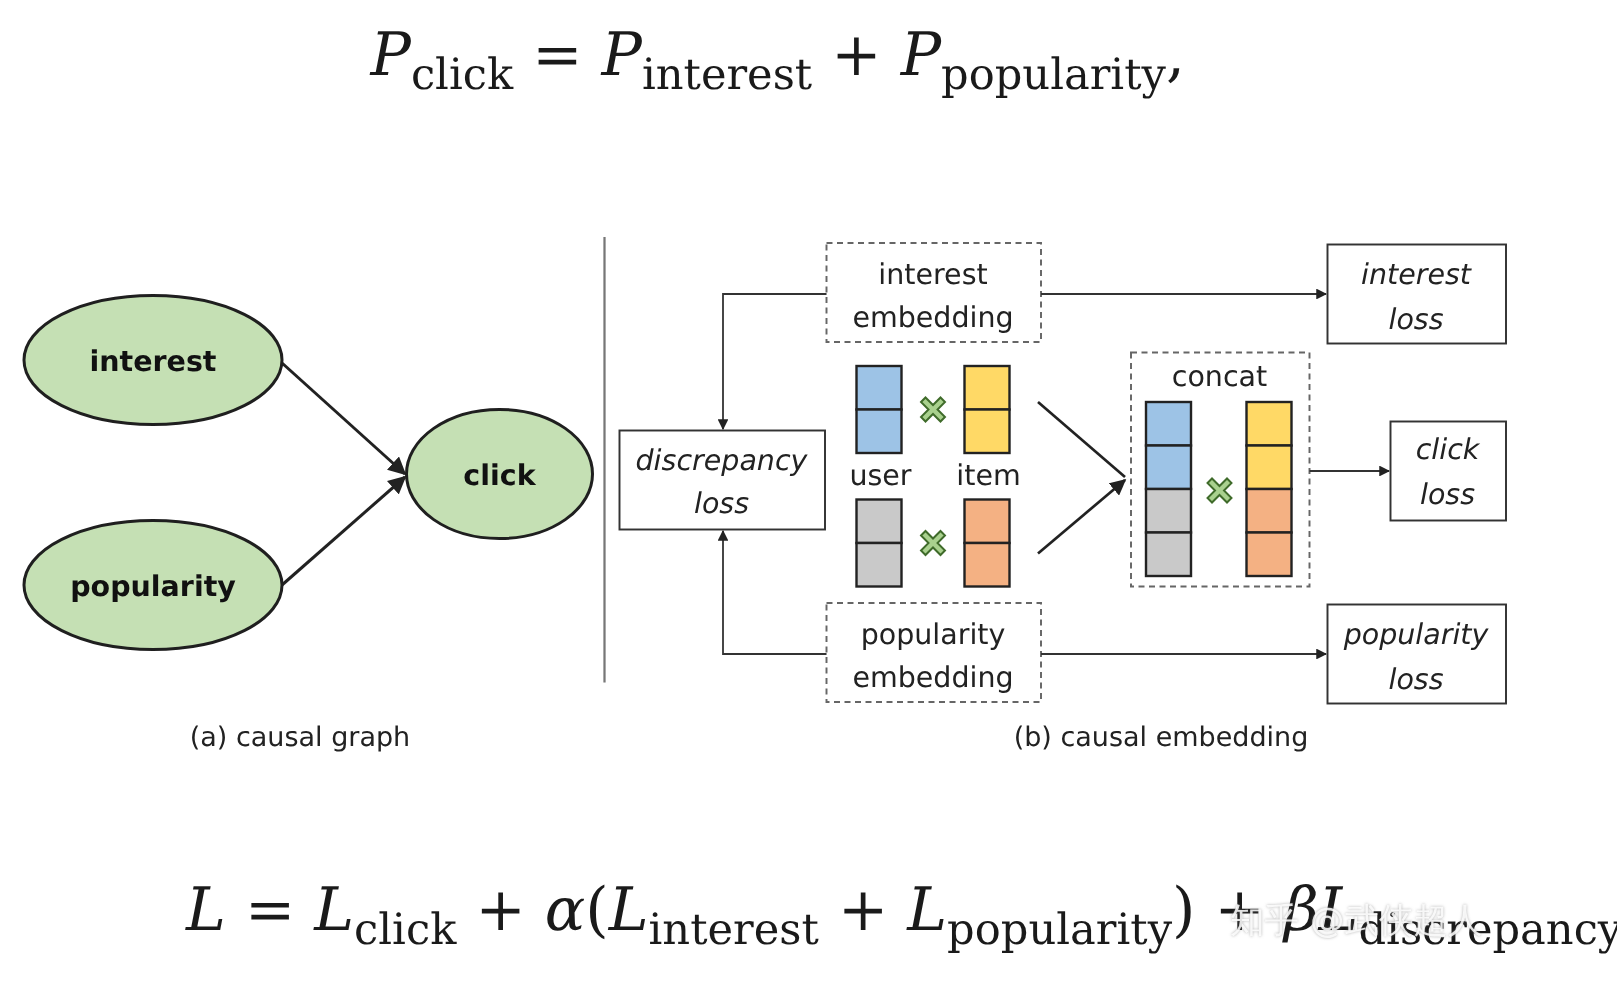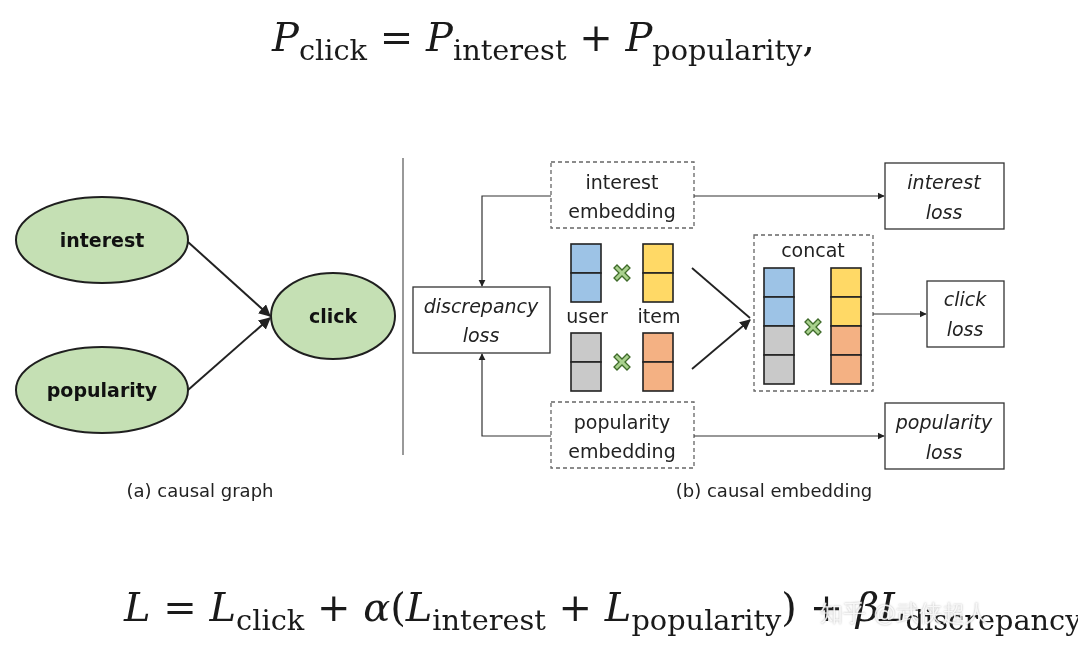--- a/index.html
+++ b/index.html
@@ -1,20 +1,20 @@
 <!DOCTYPE html>
 <html><head>
 <meta charset="utf-8">
 <style>
   html, body { margin: 0; padding: 0; background: #ffffff; }
   body { width: 1078px; height: 662px; position: relative; overflow: hidden; font-family: "DejaVu Sans", sans-serif; color: #1a1a1a; }
   .formula { position: absolute; font-family: "DejaVu Serif", "Liberation Serif", serif; color: #1a1a1a; white-space: nowrap; }
   .formula .v { font-style: italic; }
   .formula sub { font-style: normal; font-size: 0.72em; vertical-align: -0.32em; }
-  #f-top { left: 272px; top: 14px; font-size: 40px; }
+  #f-top { left: 247px; top: 14px; font-size: 40px; }
   #f-bottom { left: 124px; top: 584px; font-size: 40px; }
   svg { position: absolute; left: 0; top: 0; }
   .node-text { font-family: "DejaVu Sans", sans-serif; font-size: 19px; font-weight: bold; fill: #111; }
   .box-text { font-family: "DejaVu Sans", sans-serif; font-size: 19px; fill: #222; }
   .box-text-it { font-family: "DejaVu Sans", sans-serif; font-size: 19px; fill: #222; font-style: italic; }
   .caption { font-family: "DejaVu Sans", sans-serif; font-size: 18px; fill: #222; }
   .watermark { position: absolute; left: 820px; top: 598px; font-size: 23px; color: rgba(255,255,255,0.85); text-shadow: 0 0 2px rgba(120,120,120,0.6); font-family: "DejaVu Sans", sans-serif; white-space: nowrap; }
 </style>
 </head>
 <body>

